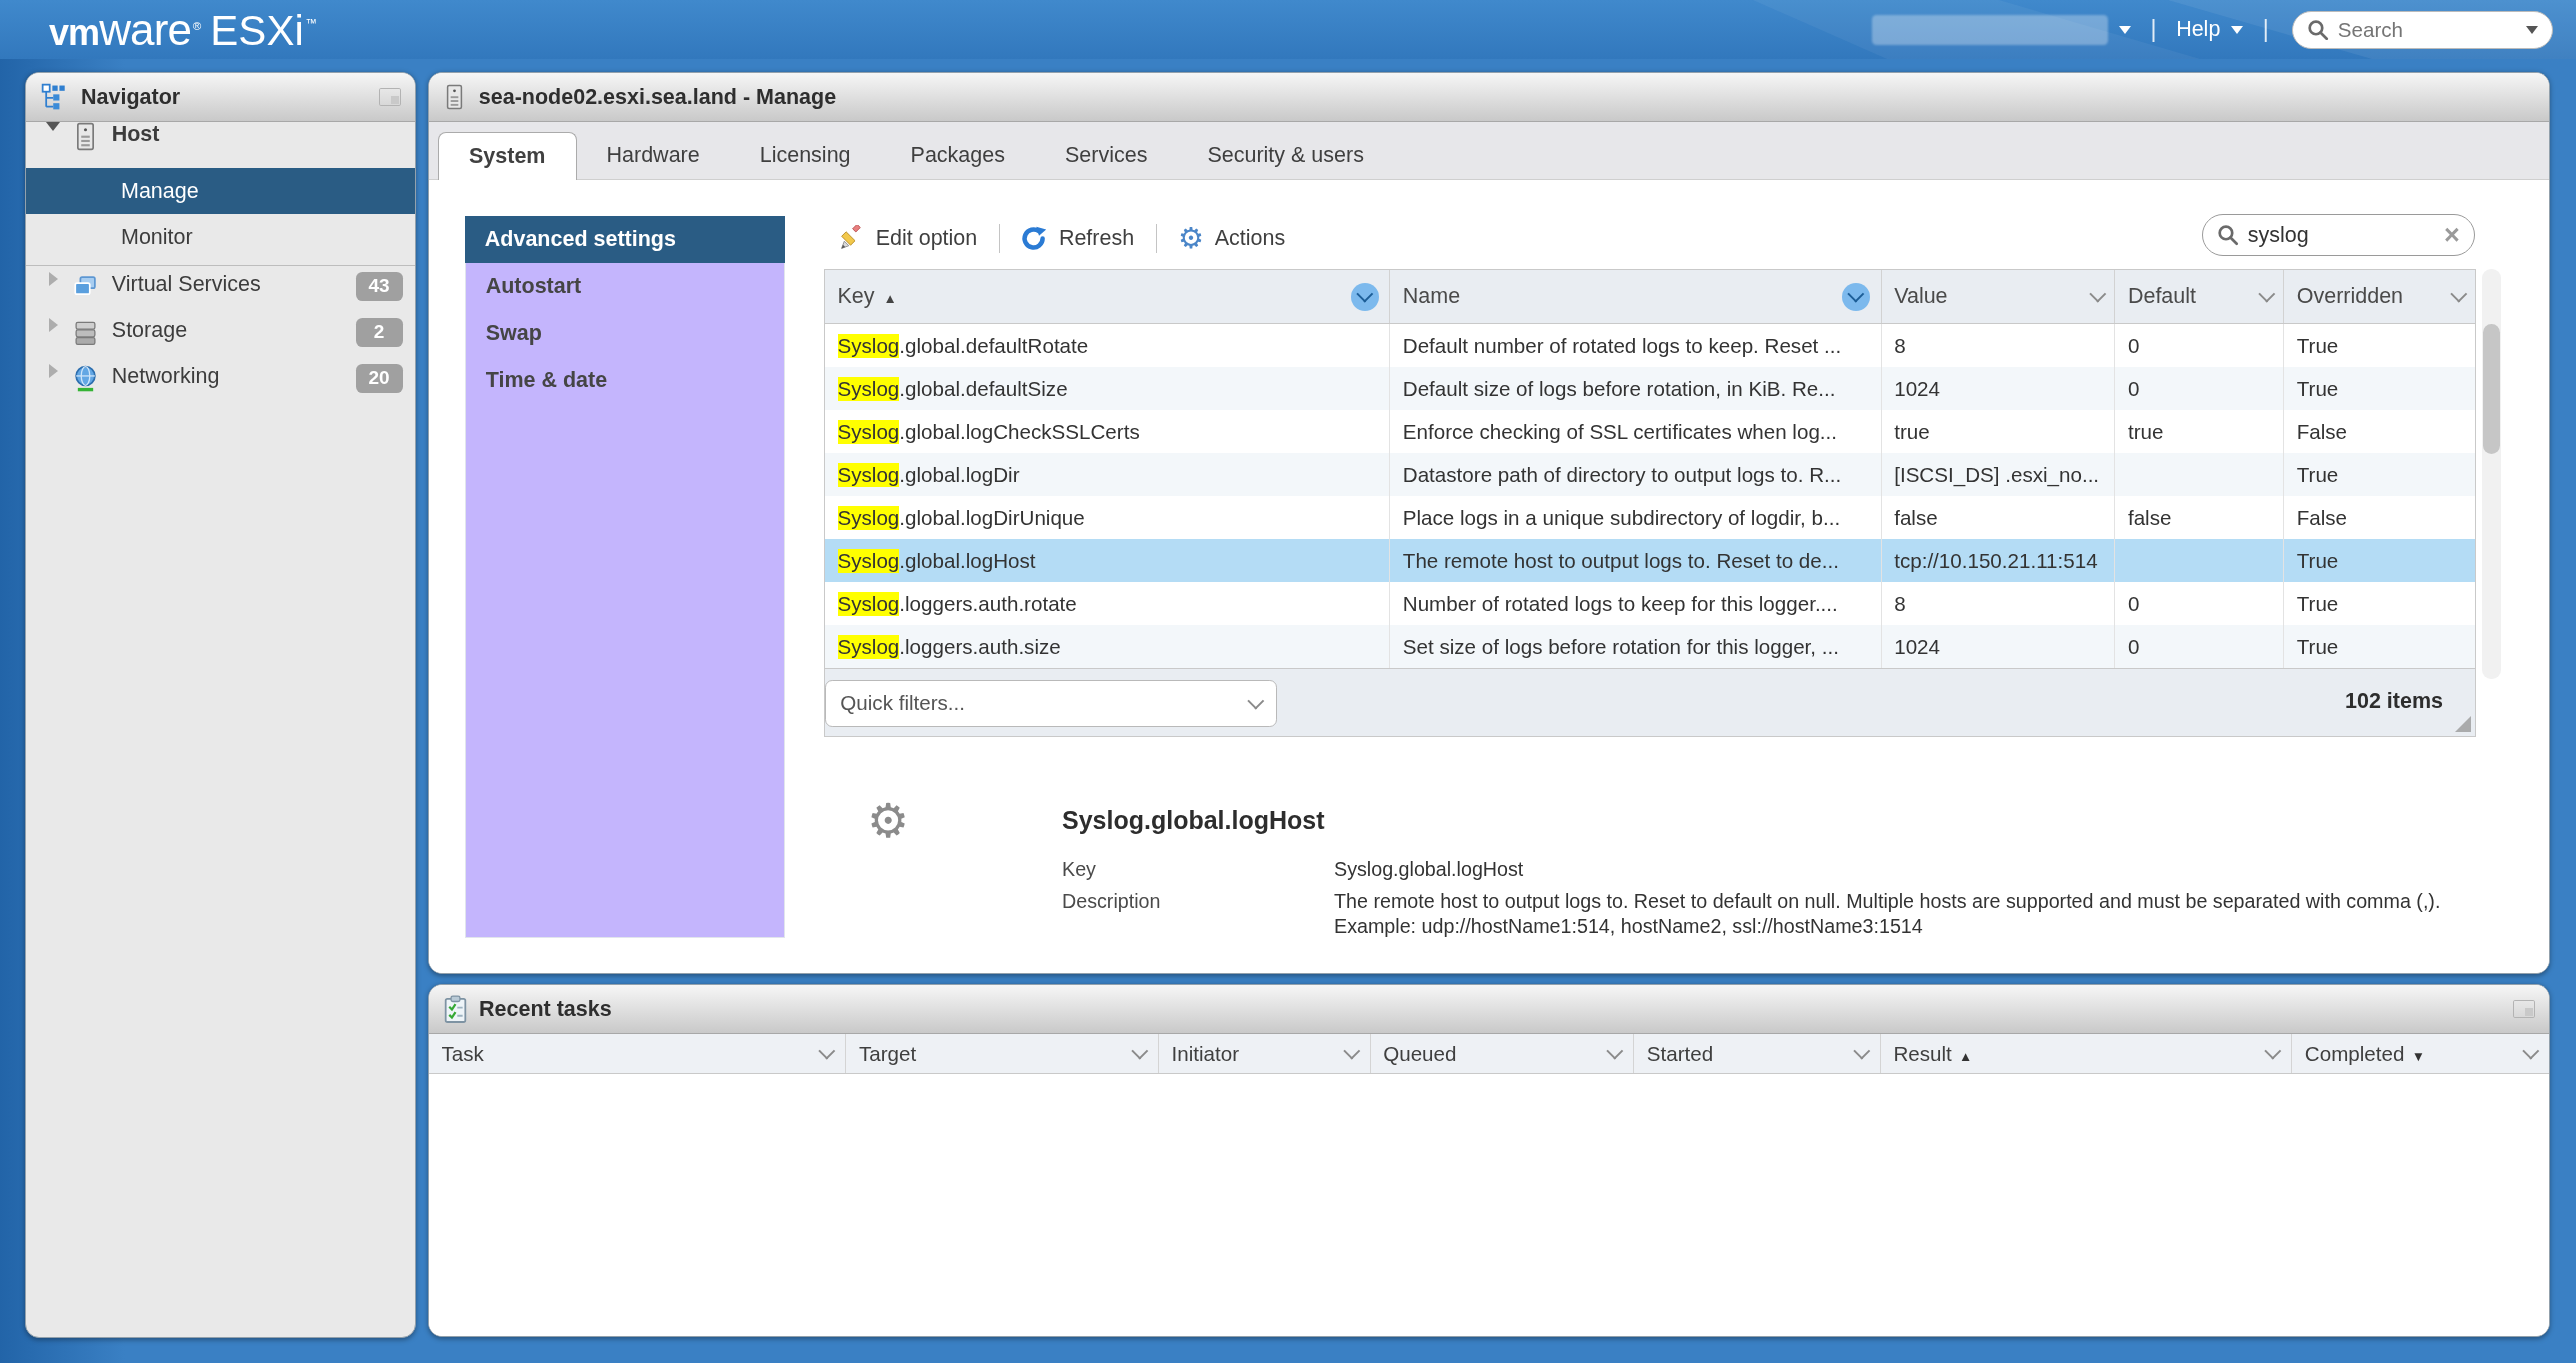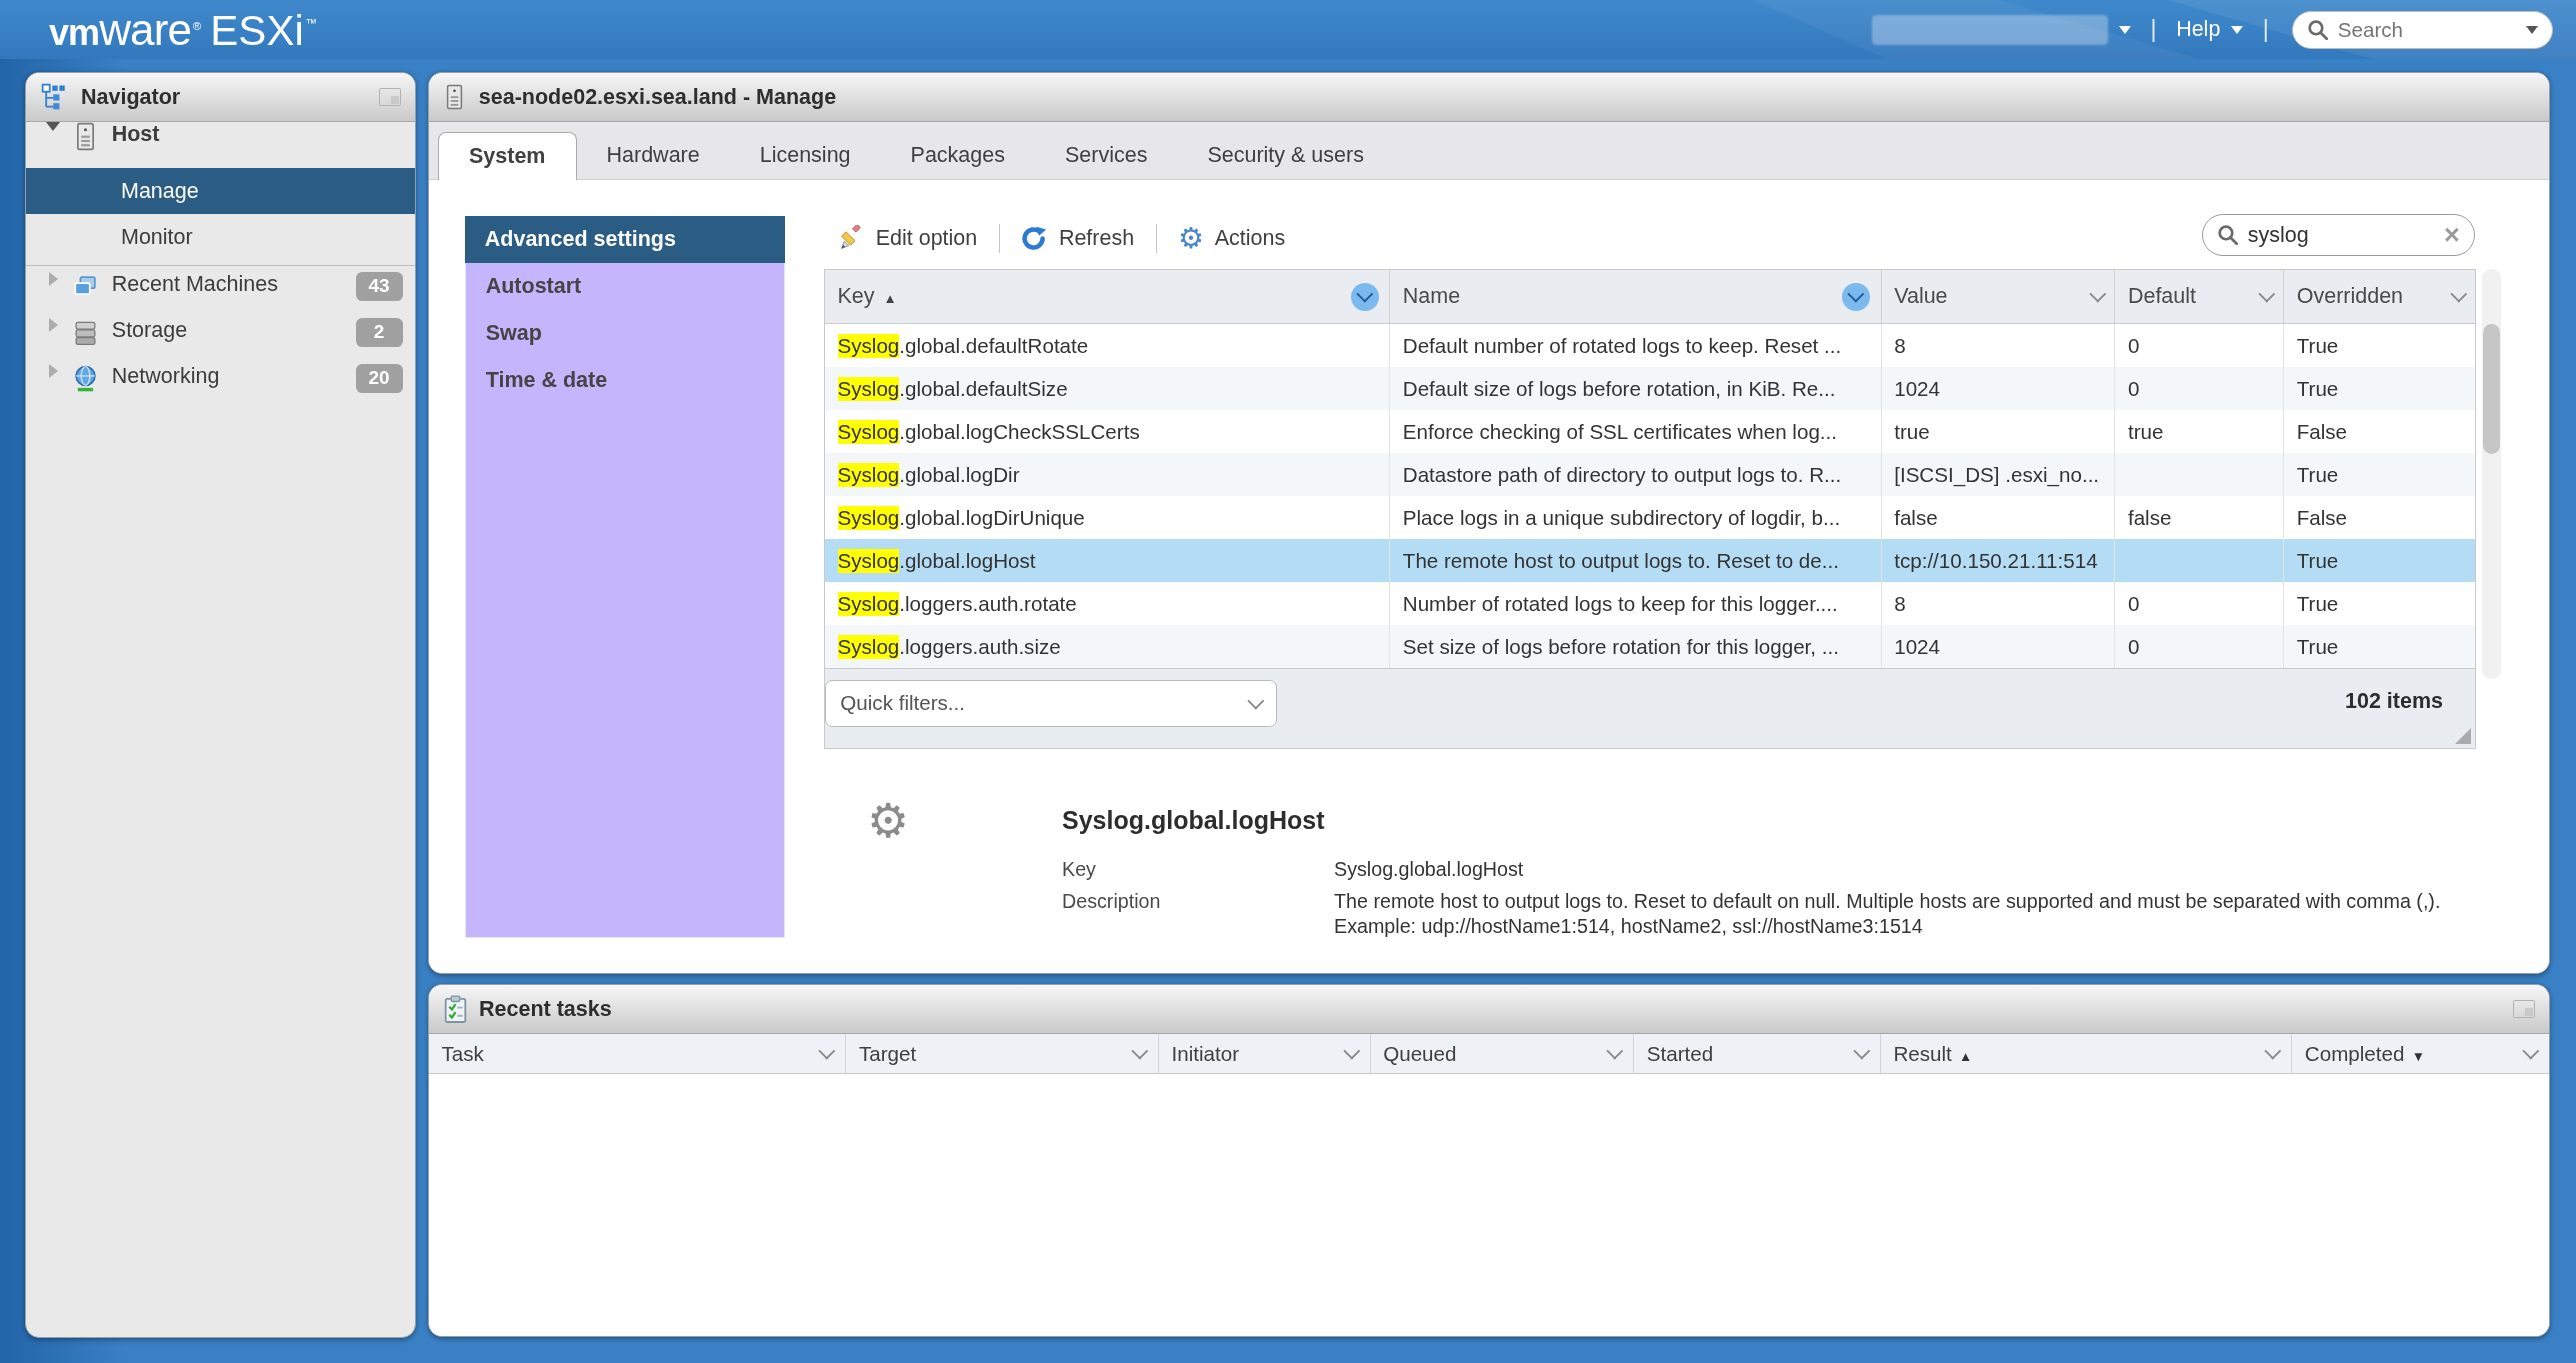--- a/index.html
+++ b/index.html
@@ -96,21 +96,21 @@
   .filter-circle { width:28px; height:28px; border-radius:50%; background:#7cb9ed; display:flex; align-items:center; justify-content:center; flex:0 0 auto; }
   .filter-circle .chev { border-color:#1c5d97; margin-top:-4.5px; }
   .chev { width:11.6px; height:11.6px; border-right:2.7px solid #8a8a8a; border-bottom:2.7px solid #8a8a8a; transform:rotate(45deg); margin-top:-5.4px; flex:0 0 auto; }
   .col-key { width:566px; } .col-name { width:492px; } .col-value { width:234px; } .col-default { width:169px; } .col-ovr { width:191px; }
   .grid-row { height:43px; display:flex; font-size:20.6px; color:#333; background:#fff; }
   .grid-row:nth-child(odd) { background:#f3f7fa; }
   .grid-row.selected { background:#b4dcf5; }
   .gr-cell { display:flex; align-items:center; padding:0 10.7px 0 12.5px; border-right:0.9px solid #e3e3e3; white-space:nowrap; overflow:hidden; }
   .gr-cell:last-child { border-right:none; }
   .hl { background:#ffff00; }
-  .grid-footer { height:80px; background:#e9edf2; border-top:0.9px solid #c9c9c9; position:relative; display:flex; align-items:center;text-align:center; }
+  .grid-footer { height:68px; background:#e9edf2; border-top:0.9px solid #c9c9c9; position:relative; display:flex; align-items:center;text-align:center; }
   .quick-filters { position:absolute; left:0px; top:10.7px; width:452px; height:47px; background:#fff; border:0.9px solid #b9b9b9; border-radius:7.2px;
     display:flex; align-items:center; padding:0 14.3px; font-size:20.6px; color:#555; }
   .quick-filters .chev { margin-left:auto; }
   .items-count { position:absolute; right:32px; top:19.7px; font-size:21.5px; font-weight:700; color:#2d2d2d; }
   .resize-handle { position:absolute; right:3.6px; bottom:3.6px; width:0; height:0; border-left:16px solid transparent; border-bottom:16px solid #9a9a9a; opacity:0.8; }
   
   .vscroll { position:absolute; left:2053px; top:89px; width:19px; height:410px; background:#f1f1f1; border-radius:9px; }
   .vscroll .thumb { position:absolute; left:0.9px; top:55px; width:17px; height:130px; background:#c6c6c6; border-radius:9px; }
   
   .detail-gear { position:absolute; left:438px; top:617px; font-size:47px; color:#8b8b8b; line-height:1; }
@@ -195,21 +195,21 @@
   <div class="nav-child">
     <span>Monitor</span>
   </div>
   <div class="nav-divider"></div>
   <div class="nav-row">
     <div class="tri-right"></div>
     <svg class="nav-ico" viewBox="0 0 30 34">
       <rect x="9" y="6" width="17" height="13" rx="2" fill="#a8cdf0" stroke="#5d97d2" stroke-width="2"></rect>
       <rect x="3" y="13" width="17" height="13" rx="2" fill="#5a9fde" stroke="#fff" stroke-width="2"></rect>
     </svg>
-    <span>Recent Machines</span>
+    <span>Virtual Services</span>
     <span class="nav-badge">43</span>
   </div>
   <div class="nav-row">
     <div class="tri-right"></div>
     <svg class="nav-ico" viewBox="0 0 30 34">
       <rect x="4" y="5" width="22" height="8" rx="2" fill="#cfcfcf" stroke="#7a7a7a" stroke-width="1.5"></rect>
       <rect x="4" y="14" width="22" height="8" rx="2" fill="#bdbdbd" stroke="#7a7a7a" stroke-width="1.5"></rect>
       <rect x="4" y="23" width="22" height="8" rx="2" fill="#ababab" stroke="#7a7a7a" stroke-width="1.5"></rect>
     </svg>
     <span>Storage</span>

